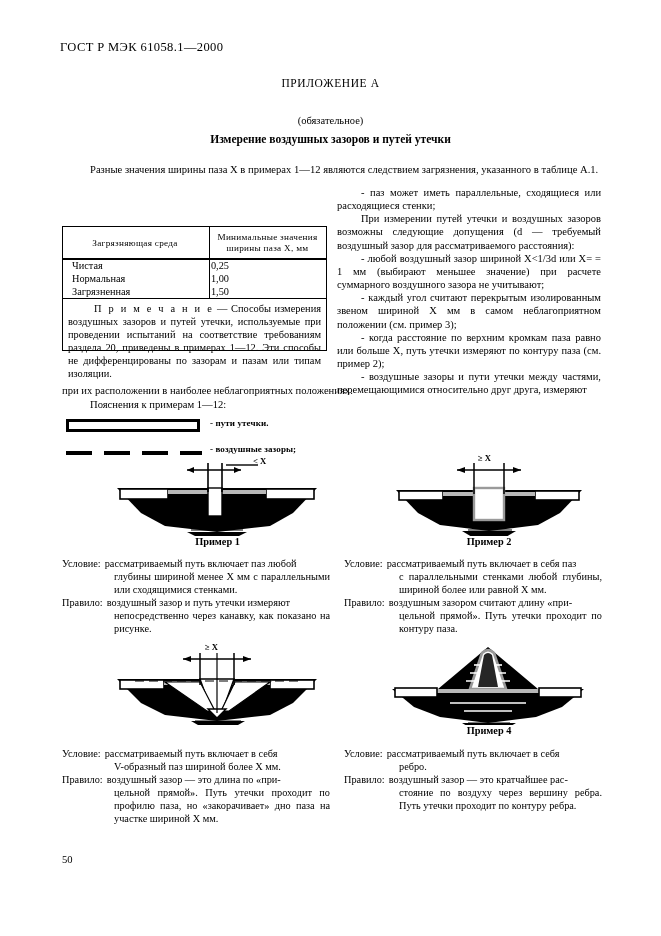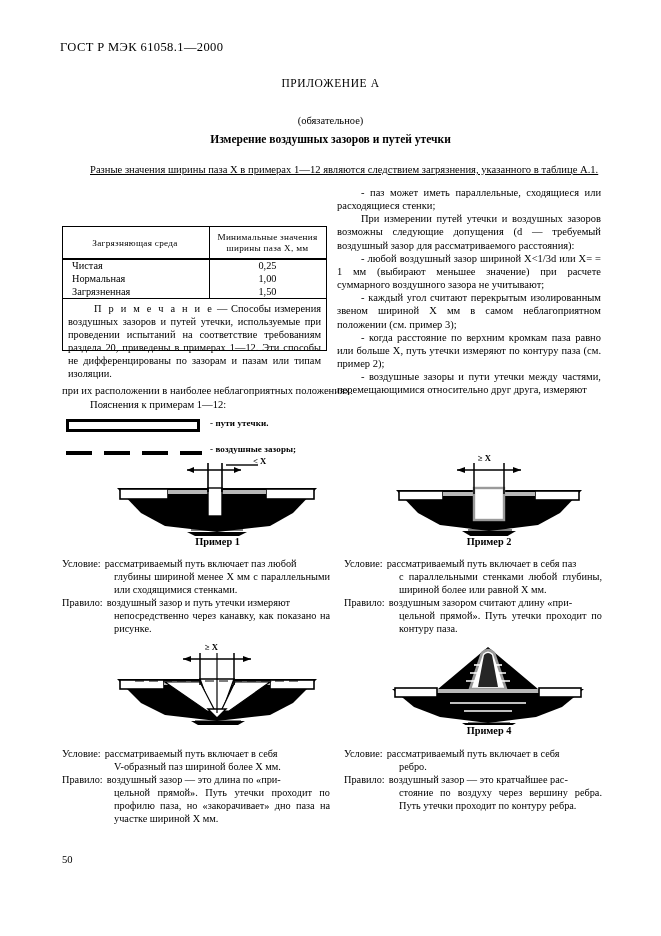--- a/index.html
+++ b/index.html
@@ -62,21 +62,20 @@
   
   .intro {
     position: absolute;
     left: 62px;
     top: 163px;
     width: 538px;
     font-size: 10.6px;
     line-height: 13.2px;
     text-align: justify;
     text-indent: 28px;
-    text-decoration: underline;
   }
 
   .tbl-caption {
     position: absolute;
     left: 62px;
     top: 197px;
     width: 265px;
     font-size: 10.6px;
     line-height: 13.4px;
   }
@@ -103,21 +102,21 @@
     letter-spacing: 0.3px;
   }
   table.minw thead th.c1 { width: 147px; }
   table.minw thead th.c2 { width: 118px; }
   table.minw tbody td {
     font-size: 10.3px;
     padding: 0.2px 3px;
     line-height: 12.6px;
   }
   table.minw tbody td.c1 { padding-left: 10px; text-align: left; }
-  table.minw tbody td.c2 { text-align: center; }
+  table.minw tbody td.c2 { text-align: left; }
 
   .tbl-border-outer {
     position: absolute;
     left: 62px;
     top: 226px;
     width: 265px;
     height: 125px;
     border: 1.6px solid #000;
     box-sizing: border-box;
     pointer-events: none;

